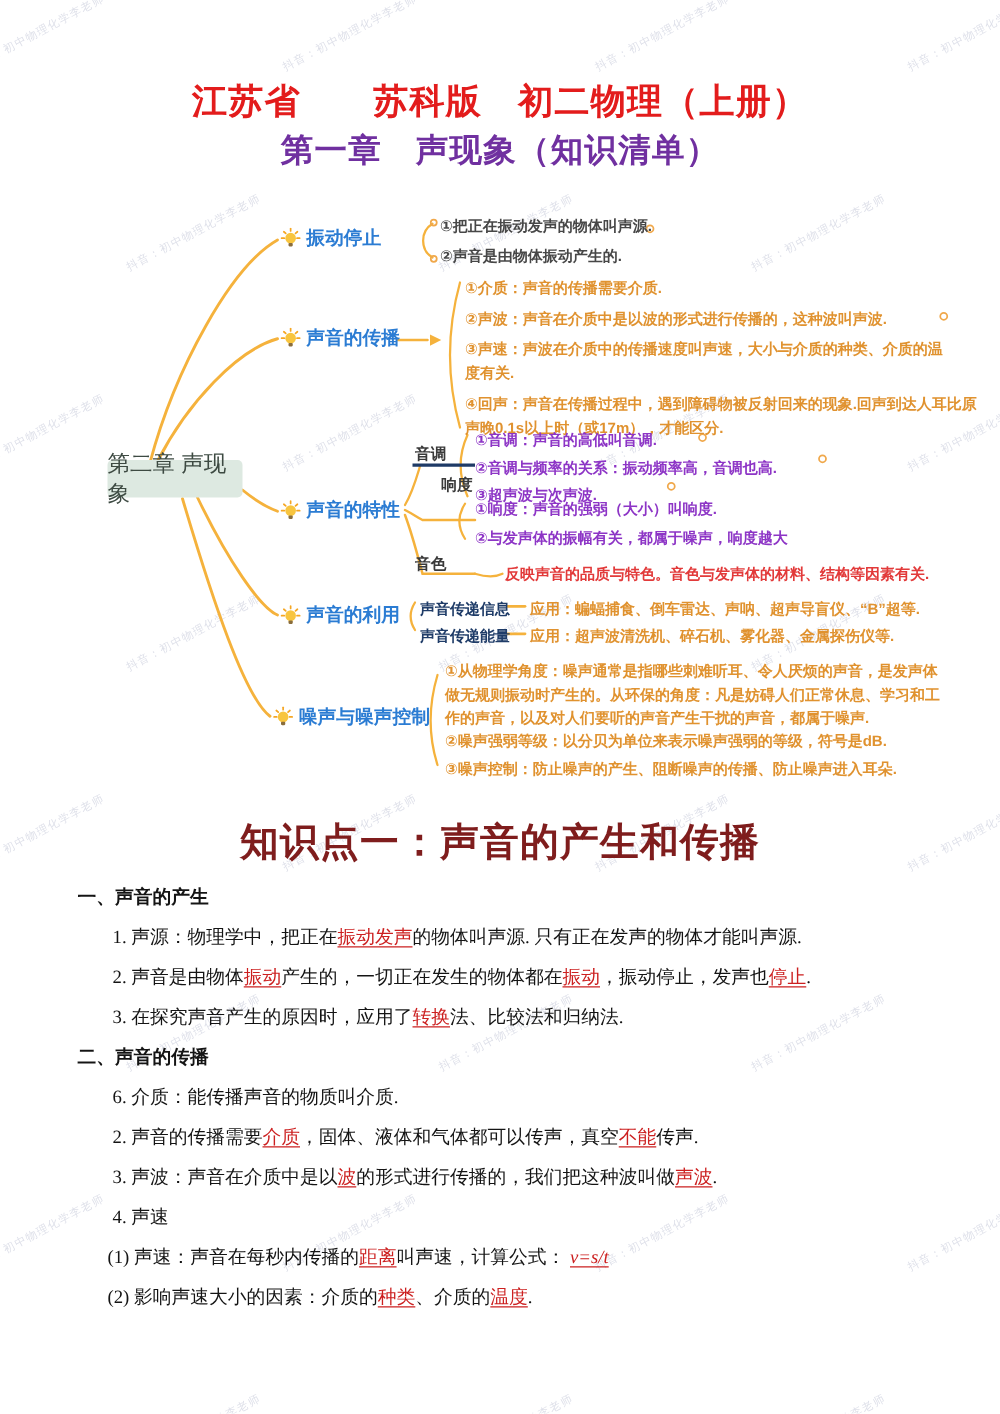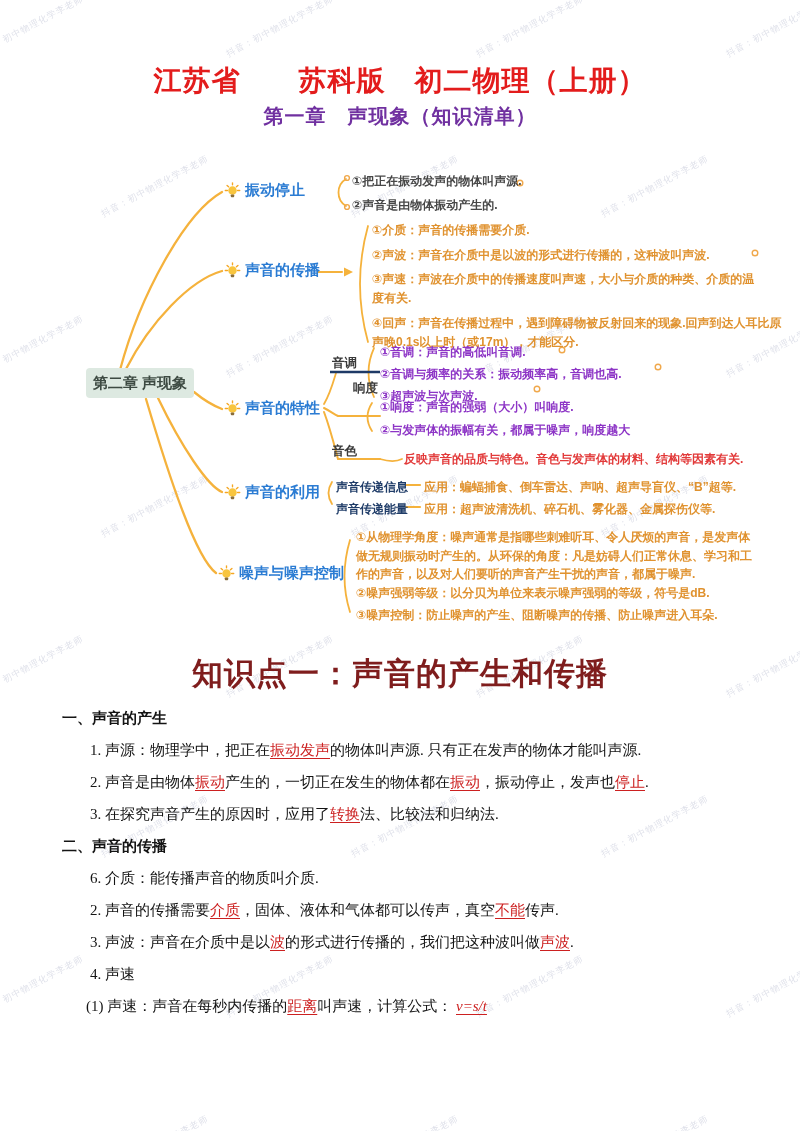--- a/index.html
+++ b/index.html
@@ -6,29 +6,29 @@
   .page{position:relative;width:800px;height:1131px;background:#fff;overflow:hidden;
         font-family:"Liberation Sans","DejaVu Sans",sans-serif;}
   
   #watermarks{position:absolute;inset:0;pointer-events:none;z-index:1;}
   .wm{position:absolute;font-size:9px;color:#a9aec6;opacity:.38;transform:rotate(-28deg);
       white-space:nowrap;letter-spacing:1px;}
   
   .doc-title{position:absolute;top:62px;left:0;width:100%;text-align:center;margin:0;
       font-size:28px;font-weight:900;color:#e31c1c;letter-spacing:1px;z-index:2;}
   .doc-subtitle{position:absolute;top:103px;left:0;width:100%;text-align:center;margin:0;
-      font-size:20px;font-weight:900;color:#7030a0;letter-spacing:1px;z-index:2;}
+      font-size:26px;font-weight:900;color:#7030a0;letter-spacing:1px;z-index:2;}
   .kp-heading{position:absolute;top:653px;left:0;width:100%;text-align:center;margin:0;
       font-size:31px;font-weight:900;color:#7f1d1d;letter-spacing:1px;z-index:2;}
   
   .mindmap{position:absolute;inset:0;z-index:2;}
   .mm-lines{position:absolute;left:0;top:0;width:800px;height:1131px;pointer-events:none;}
   .mm-root{position:absolute;left:86px;top:368px;width:108px;height:30px;background:#dde9e1;
       border-radius:4px;display:flex;align-items:center;justify-content:center;
-      font-size:15px;font-weight:bold;color:#3d4a42;}
+      font-size:18px;font-weight:normal;color:#3d4a42;}
   .mm-branch{position:absolute;display:flex;align-items:center;gap:4px;}
   .mm-branch .lbl{font-size:15px;font-weight:bold;color:#2b7cd3;white-space:nowrap;}
   .bulb{width:17px;height:17px;display:inline-block;flex:0 0 auto;}
   .mm-item{position:absolute;font-size:12px;font-weight:bold;line-height:18.5px;white-space:nowrap;}
   .mm-item.block{white-space:normal;}
   .c-dark{color:#474747;}
   .c-orange{color:#e0922f;}
   .c-purple{color:#8d35c6;}
   .c-red{color:#e23a3a;}
   .c-navy{color:#1f3c68;}
@@ -224,15 +224,16 @@
     <p class="sec-head">一、声音的产生</p>
     <p class="doc-item"><span>1. 声源：物理学中，把正在</span><span class="hl">振动发声</span><span>的物体叫声源. 只有正在发声的物体才能叫声源.</span></p>
     <p class="doc-item"><span>2. 声音是由物体</span><span class="hl">振动</span><span>产生的，一切正在发生的物体都在</span><span class="hl">振动</span><span>，振动停止，发声也</span><span class="hl">停止</span><span>.</span></p>
     <p class="doc-item"><span>3. 在探究声音产生的原因时，应用了</span><span class="hl">转换</span><span>法、比较法和归纳法.</span></p>
     <p class="sec-head">二、声音的传播</p>
     <p class="doc-item"><span>6. 介质：能传播声音的物质叫介质.</span></p>
     <p class="doc-item"><span>2. 声音的传播需要</span><span class="hl">介质</span><span>，固体、液体和气体都可以传声，真空</span><span class="hl">不能</span><span>传声.</span></p>
     <p class="doc-item"><span>3. 声波：声音在介质中是以</span><span class="hl">波</span><span>的形式进行传播的，我们把这种波叫做</span><span class="hl">声波</span><span>.</span></p>
     <p class="doc-item"><span>4. 声速</span></p>
     <p class="doc-subitem"><span>(1) 声速：声音在每秒内传播的</span><span class="hl">距离</span><span>叫声速，计算公式： </span><span class="hl it">v=s/t</span></p>
+    <p class="doc-subitem"><span>(2) 影响声速大小的因素：介质的</span><span class="hl">种类</span><span>、介质的</span><span class="hl">温度</span><span>.</span></p>
   </div>
 
 </div>
 
 </body></html>

